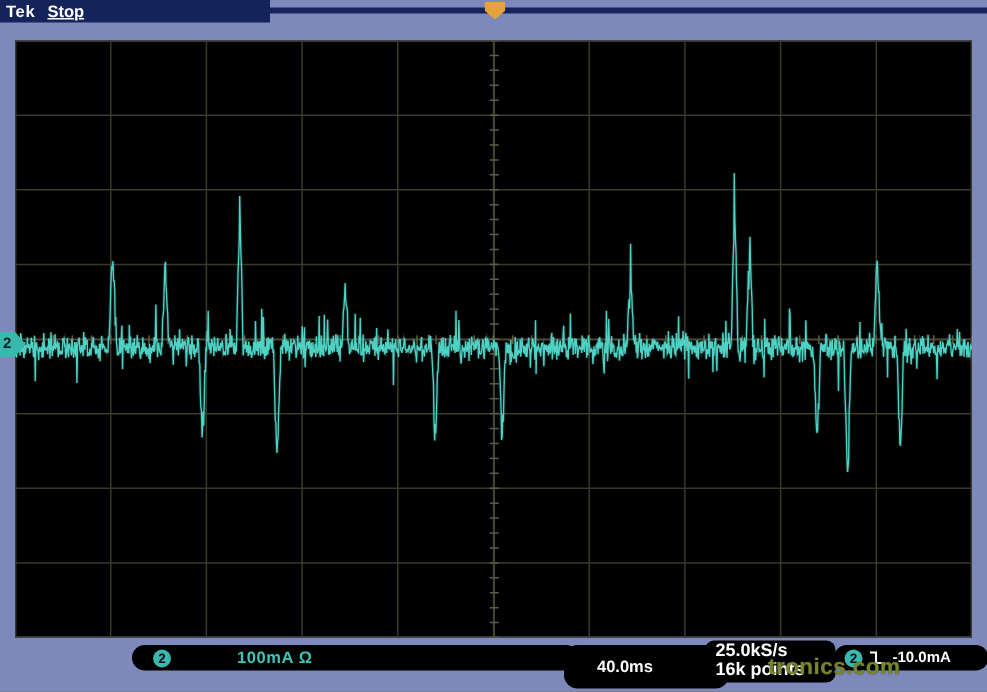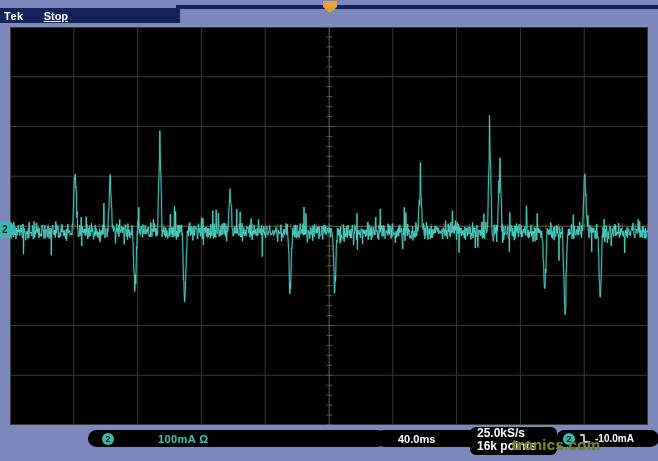--- a/index.html
+++ b/index.html
@@ -2,22 +2,22 @@
 <html><head>
 <meta charset="utf-8">
 <style>
   html,body{margin:0;padding:0;}
   .stage{
     position:relative;width:658px;height:461px;overflow:hidden;
     background:#7e89bb;font-family:"Liberation Sans",sans-serif;
   }
   
   .brand-block{
-    position:absolute;left:0;top:8px;width:176px;height:15px;background:#15235b;
-    display:flex;align-items:center;gap:20px;padding-left:4px;
+    position:absolute;left:0;top:0;width:176px;height:15px;background:#15235b;
+    display:flex;align-items:center;gap:8px;padding-left:4px;
   }
   .tek-logo{color:#ffffff;font-weight:bold;font-size:11px;letter-spacing:0.5px;}
   .acq-status{color:#ffffff;font-weight:bold;font-size:11px;text-decoration:underline;}
   .top-line{position:absolute;left:176px;top:5px;width:482px;height:4px;background:#15235b;}
   .trig-pos-marker{
     position:absolute;left:323px;top:1px;width:14px;height:12px;background:#e8a23c;
     clip-path:polygon(0 0,100% 0,100% 50%,50% 100%,0 50%);z-index:4;
   }
   
   .screen{position:absolute;left:10px;top:27px;width:638px;height:398px;background:#000;}
@@ -30,21 +30,21 @@
     padding-left:2px;z-index:6;
   }
   
   .pill{position:absolute;background:#000;display:flex;align-items:center;color:#fff;}
   .pill-ch2{left:88px;top:430px;width:284px;height:17px;border-radius:9px;padding-left:14px;gap:8px;}
   .badge{
     width:12px;height:12px;border-radius:50%;background:#39b9ae;color:#001018;
     font-size:9px;font-weight:bold;display:flex;align-items:center;justify-content:center;flex:0 0 auto;
   }
   .ch2-scale{color:#3fc6bc;font-weight:bold;font-size:11px;letter-spacing:0.4px;margin-left:36px;}
-  .pill-tb{left:376px;top:430px;width:88px;height:17px;border-radius:9px;padding-left:22px;
+  .pill-tb{left:376px;top:430px;width:88px;height:29px;border-radius:9px;padding-left:22px;
     font-weight:bold;font-size:11px;}
   .box-acq{left:470px;top:427px;width:80px;height:28px;border-radius:6px;flex-direction:column;
     align-items:flex-start;justify-content:flex-start;padding-left:7px;font-size:12px;font-weight:bold;line-height:13px;}
   .pill-trig{left:556px;top:430px;width:96px;height:17px;border-radius:9px;padding-left:7px;gap:4px;
     font-size:10px;font-weight:bold;}
   .slope-icon{flex:0 0 auto;}
   .watermark{
     position:absolute;left:512px;top:436px;color:#76862e;font-size:15px;font-weight:bold;
     z-index:20;letter-spacing:0.3px;text-shadow:0 0 1px #3a431a;
   }

